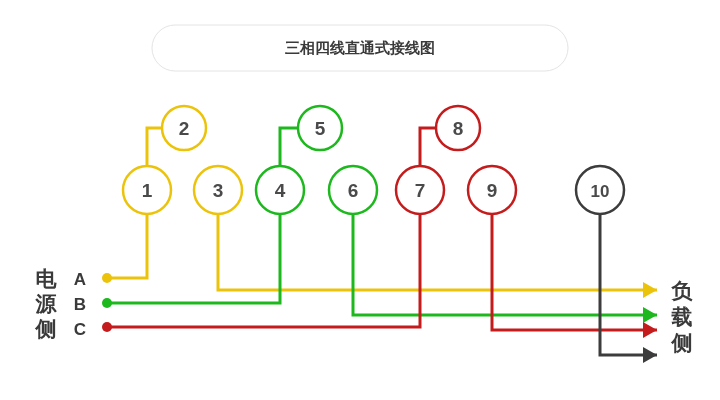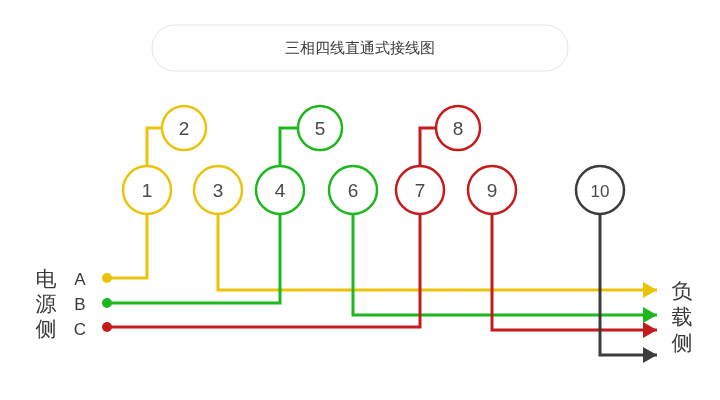--- a/index.html
+++ b/index.html
@@ -11,20 +11,21 @@
     width: 720px;
     height: 400px;
     overflow: hidden;
     font-family: "Liberation Sans", "DejaVu Sans", sans-serif;
   }
   #stage {
     position: relative;
     width: 720px;
     height: 400px;
     background: #ffffff;
+    font-weight: bold;
   }
   #diagram-svg {
     position: absolute;
     left: 0;
     top: 0;
     width: 720px;
     height: 400px;
     display: block;
   }
   .title-pill-text {

